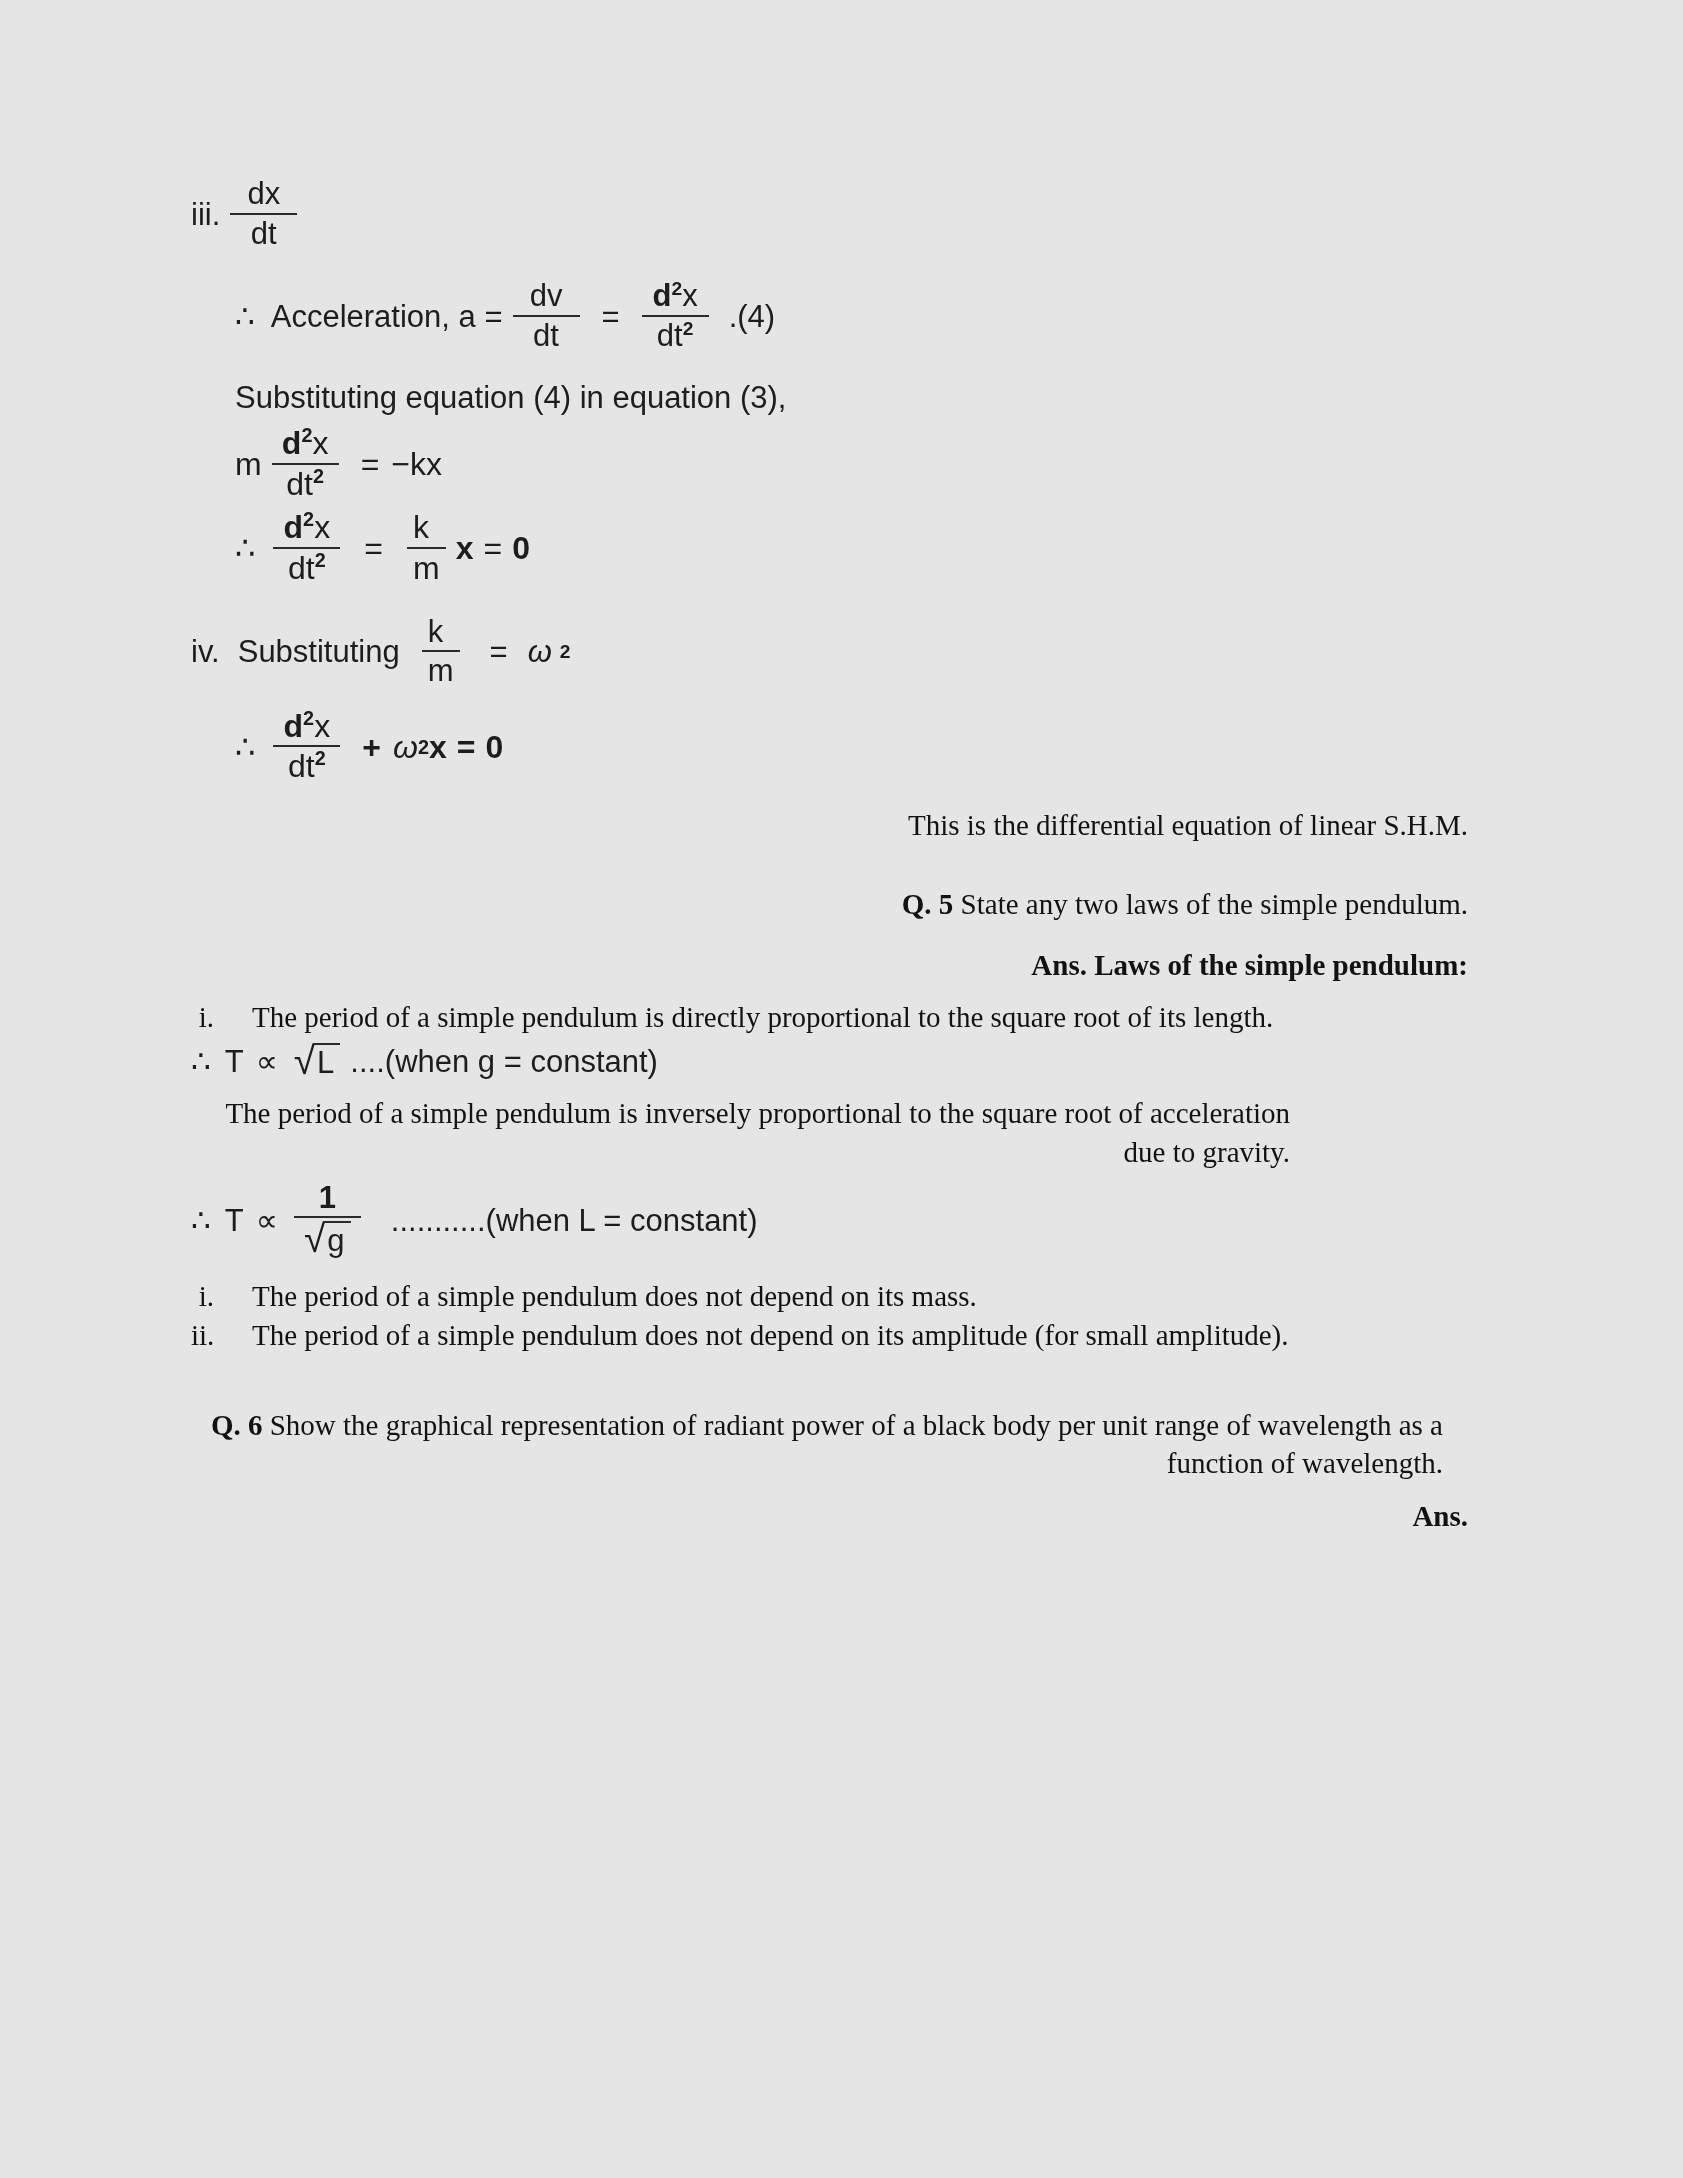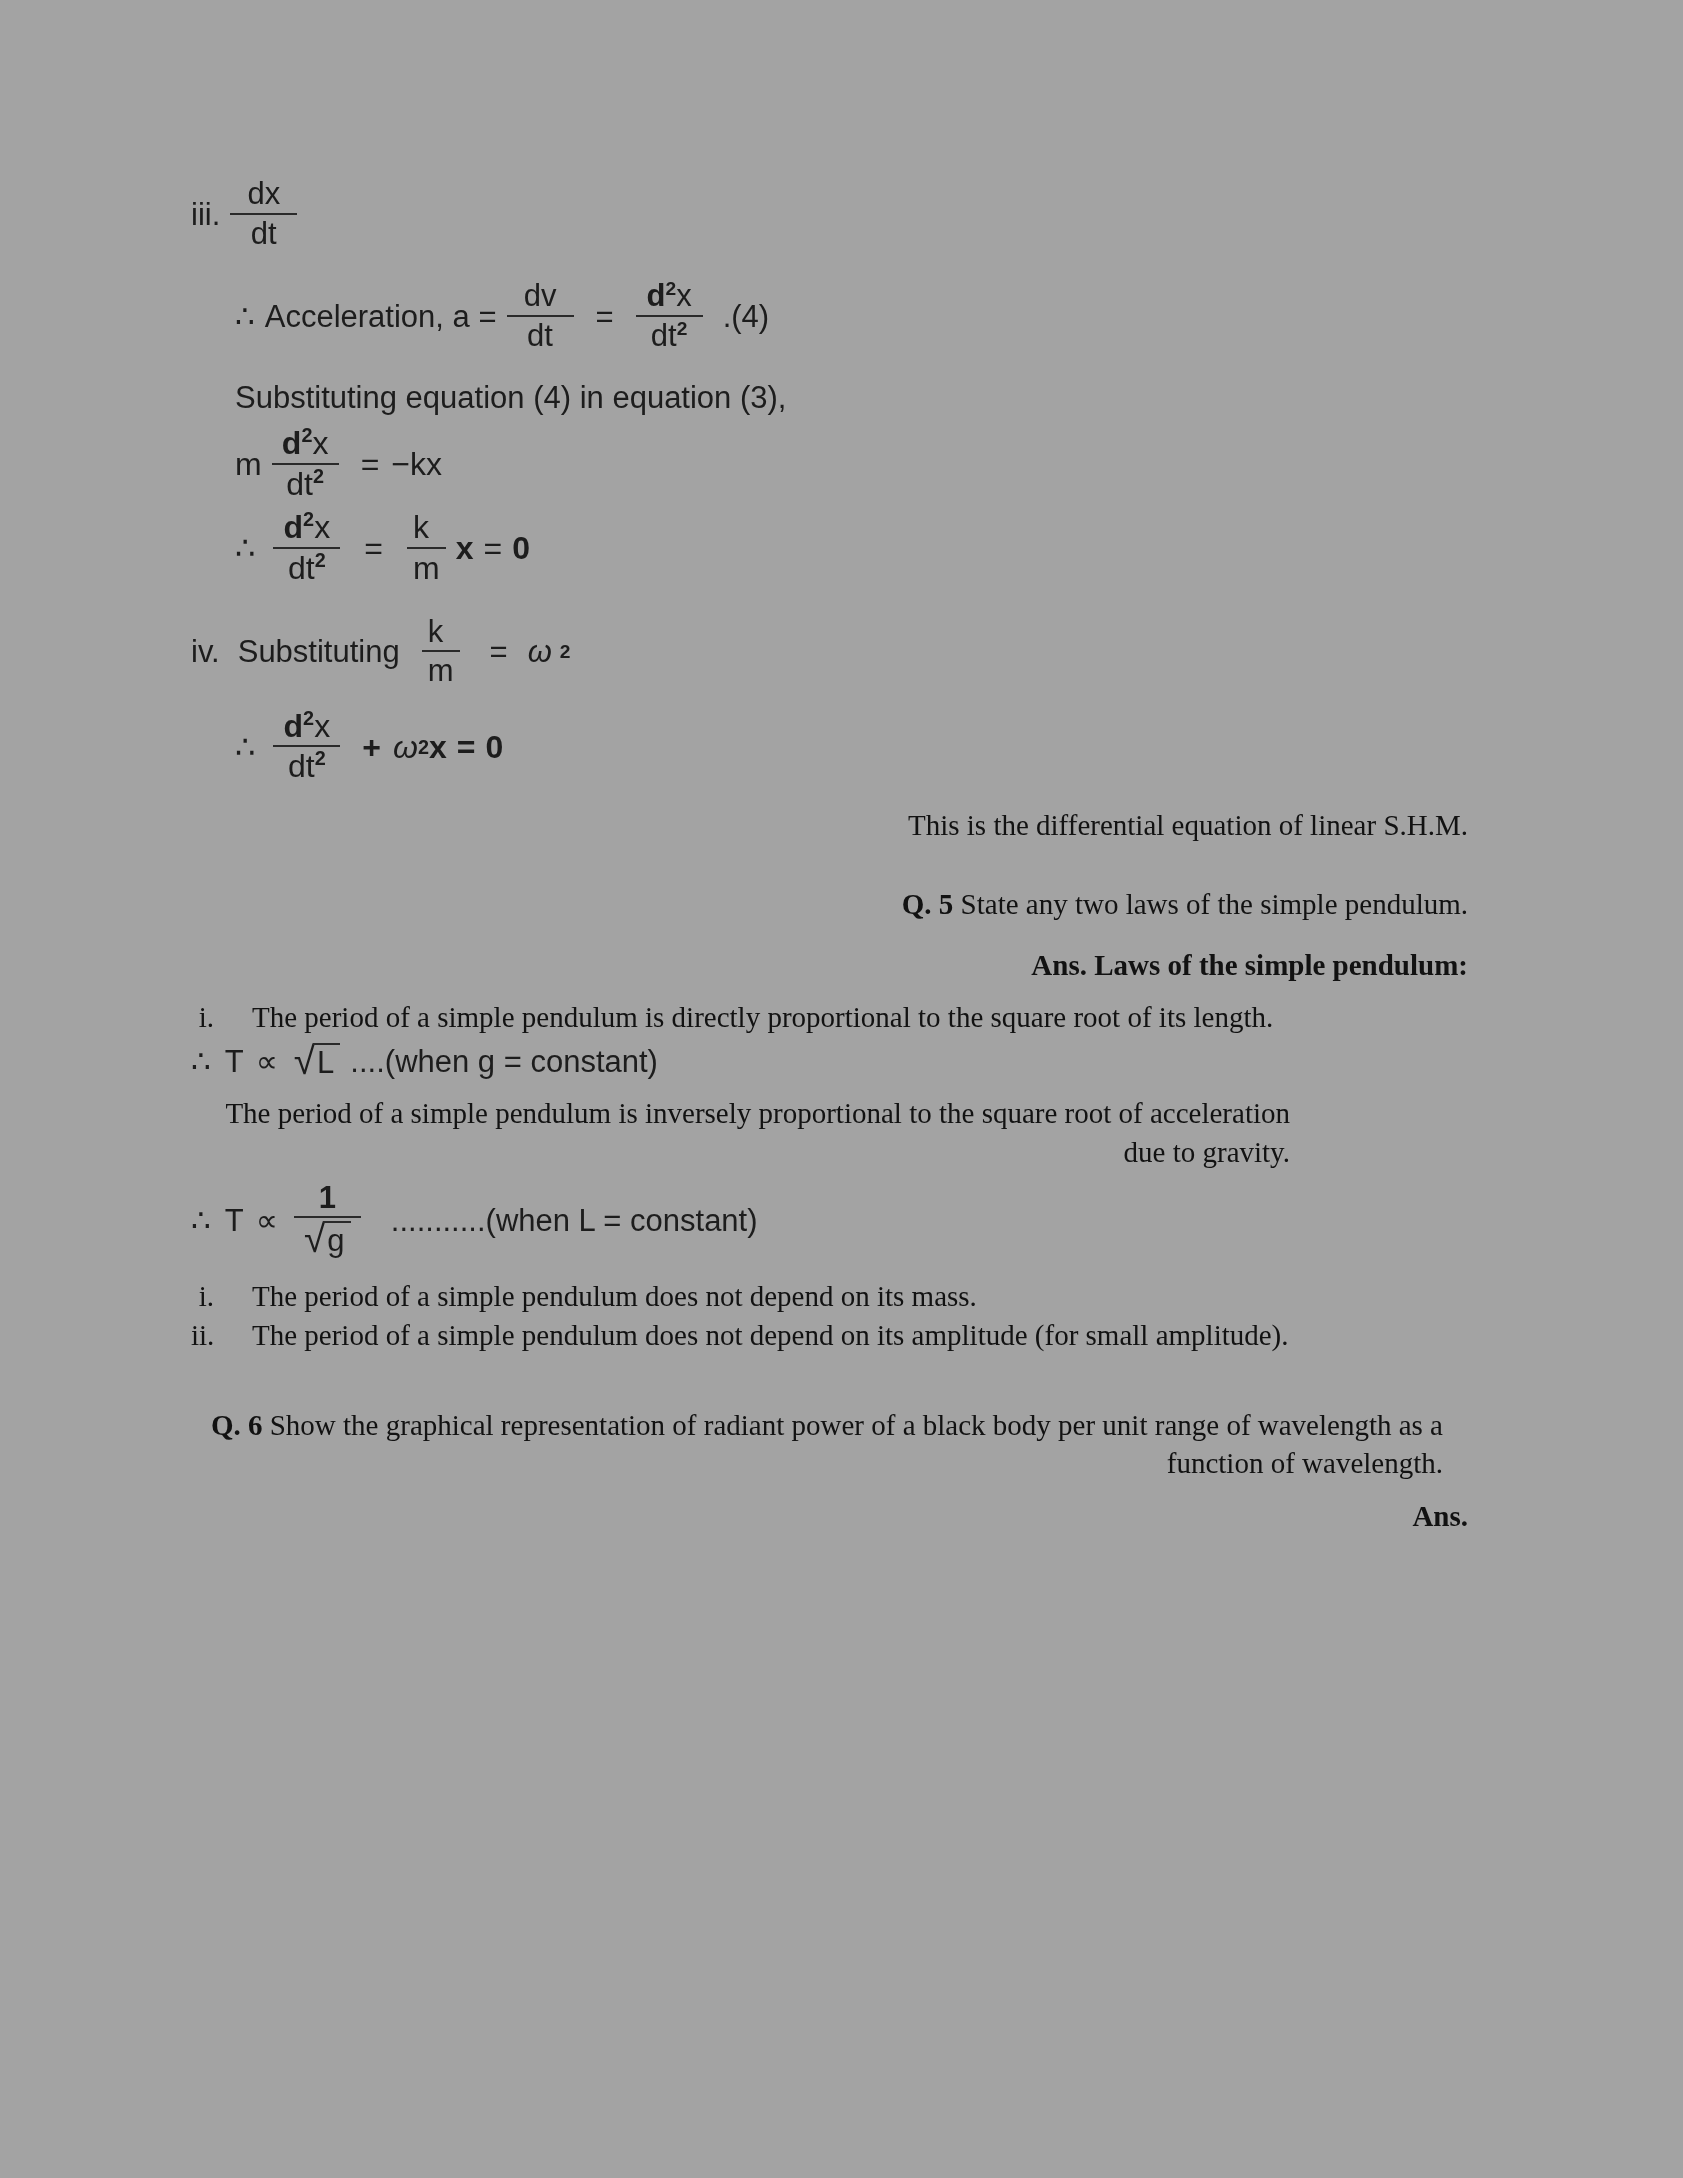--- a/index.html
+++ b/index.html
@@ -13,21 +13,21 @@
     position: relative;
     font-family: "Liberation Serif", serif;
     color: #0a0a0a;
   }
 
   .page {
     position: absolute;
     left: 0; top: 0;
     width: 1683px;
     height: 2178px;
-    background: #a3a3a3;
+    background: #e5e5e5;
     overflow: hidden;
   }
 
   .content {
     position: absolute;
     left: 191px;
     top: 178px;
     width: 1277px;
   }
 
@@ -149,21 +149,21 @@
       <span class="frac wide">
         <span class="num">dx</span>
         <span class="den">dt</span>
       </span>
     </div>
 
     <div class="sp-30"></div>
 
     <div class="mline indent-1" style="font-size:31px;">
       <span class="txt">∴</span>
-      <span class="txt" style="margin-left:10px;">Acceleration, a =</span>
+      <span class="txt" style="margin-left:16px;">Acceleration, a =</span>
       <span class="frac wide">
         <span class="num">dv</span>
         <span class="den">dt</span>
       </span>
       <span class="txt" style="margin:0 12px;">=</span>
       <span class="frac wide">
         <span class="num"><span class="bold">d</span><sup class="sq">2</sup><span>x</span></span>
         <span class="den"><span>dt</span><sup class="sq">2</sup></span>
       </span>
       <span class="txt" style="margin-left:10px;">.(4)</span>

